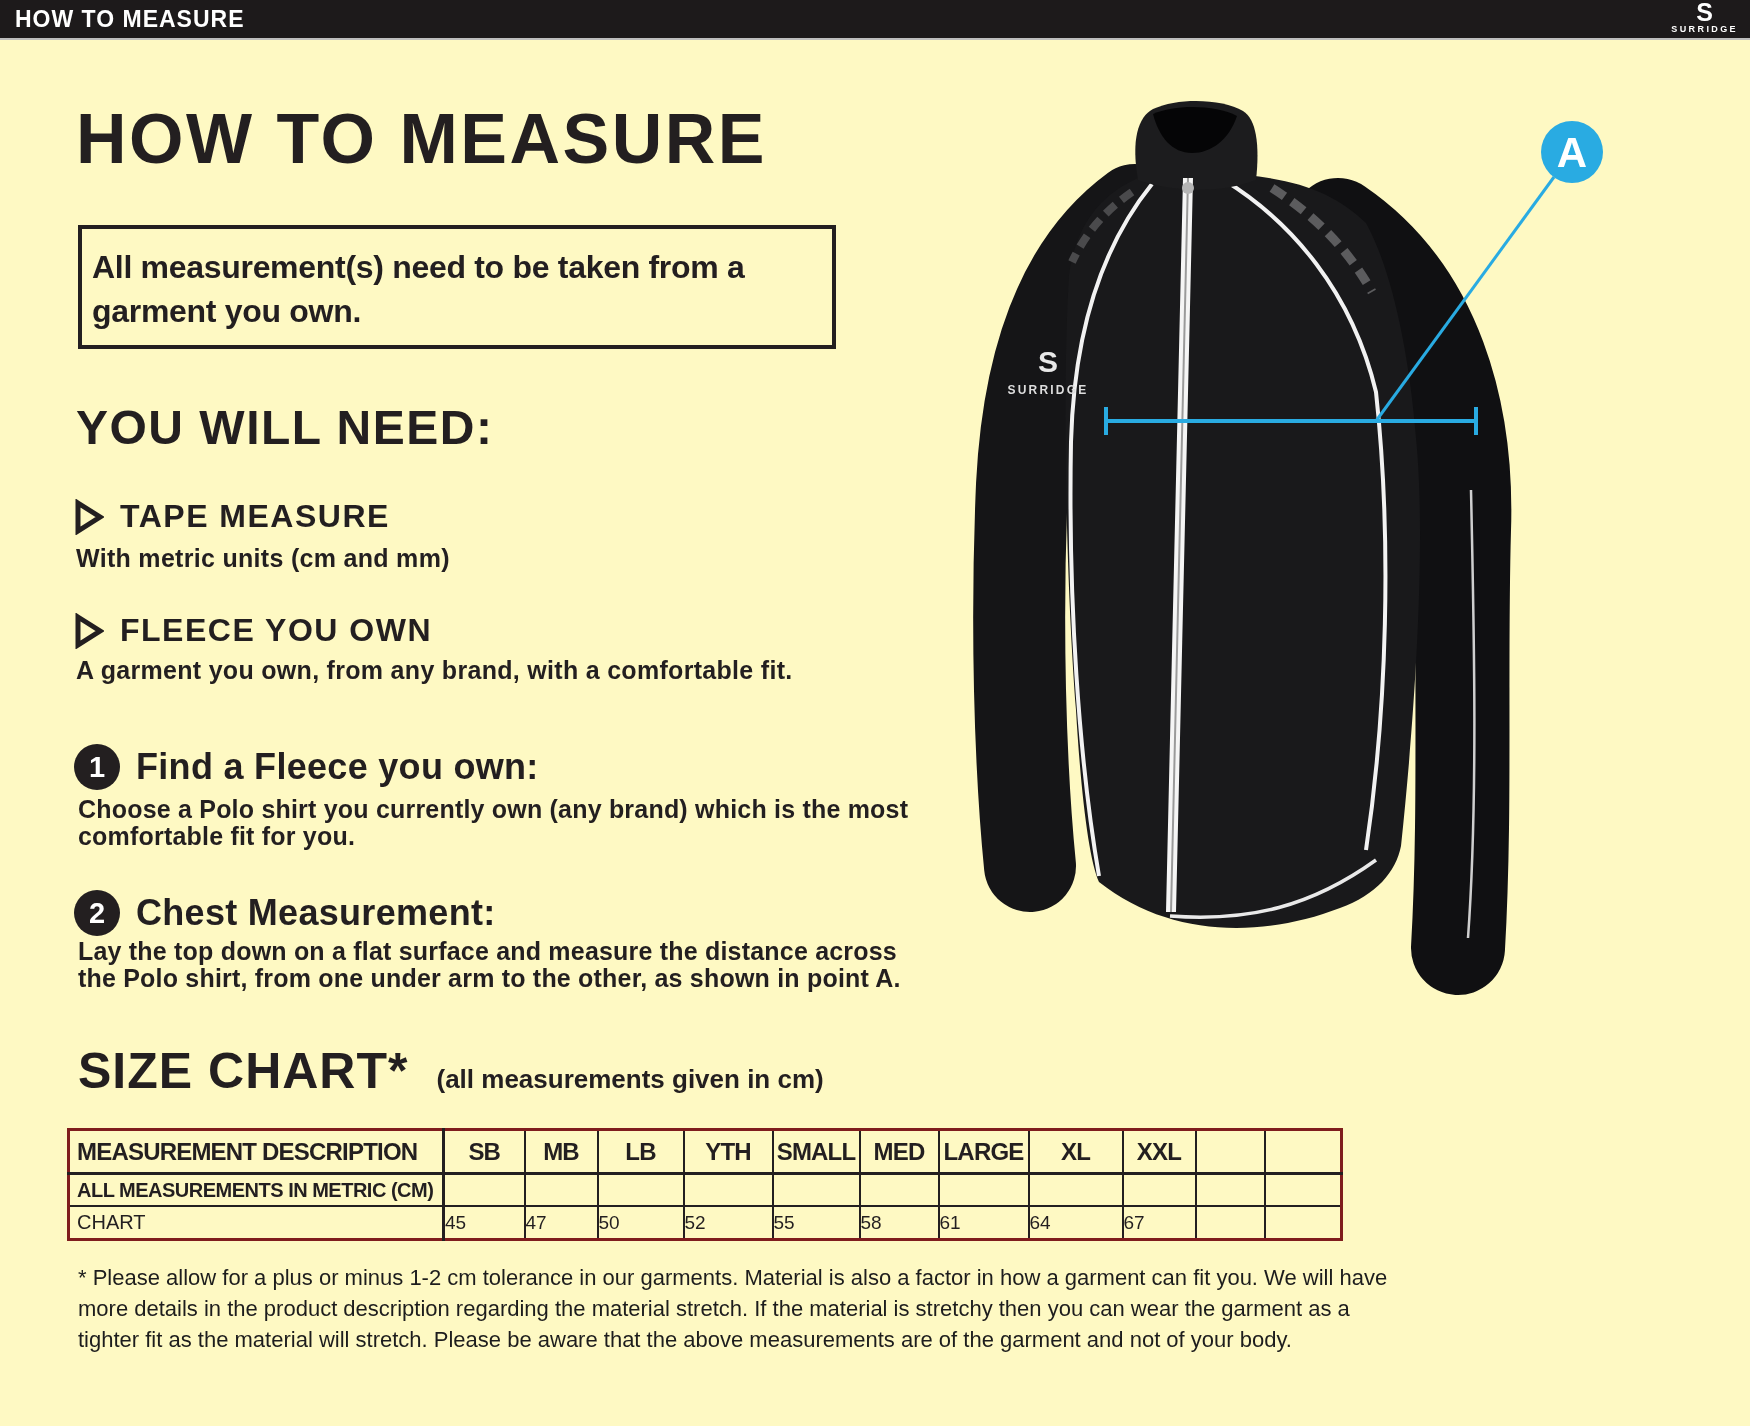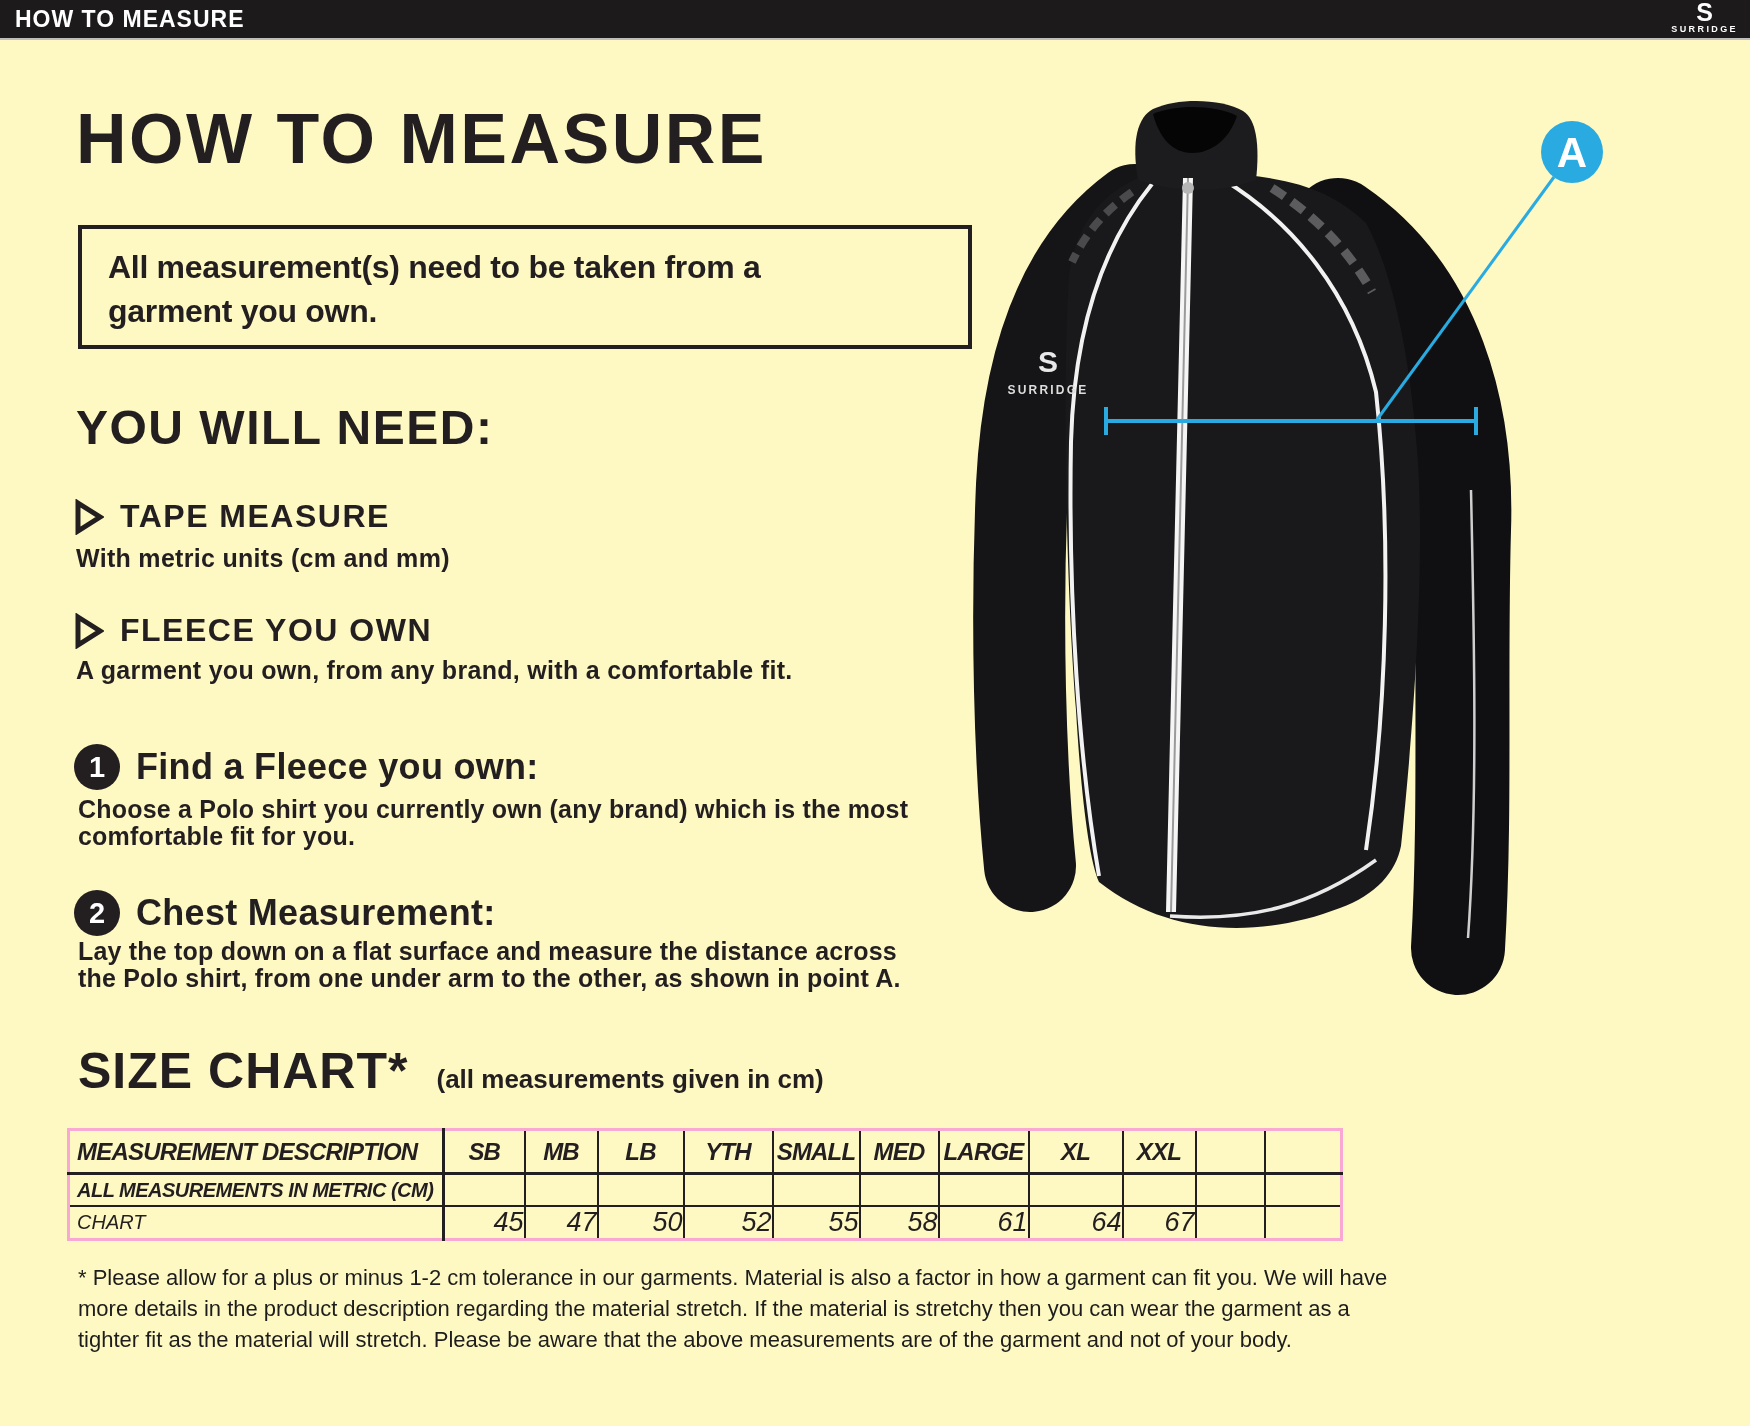--- a/index.html
+++ b/index.html
@@ -10,21 +10,21 @@
 
   
   .topbar { position:absolute; left:0; top:0; width:1750px; height:40px; background:#1d1a1b; border-bottom:2px solid #bdbdbd; box-sizing:border-box; }
   .topbar-title { position:absolute; left:15px; top:0; line-height:38px; color:#ffffff; font-size:23px; font-weight:800; letter-spacing:1px; }
   .topbar-brand { position:absolute; right:12px; top:1px; text-align:center; color:#ffffff; line-height:1; }
   .brand-mark { font-size:25px; font-weight:900; line-height:23px; }
   .brand-word { font-size:9px; font-weight:700; letter-spacing:2.4px; margin-top:1px; }
 
   
   .page-title { position:absolute; left:76px; top:104px; font-size:70px; font-weight:800; letter-spacing:2.5px; line-height:1; }
-  .notice-box { position:absolute; left:78px; top:225px; width:894px; height:124px; border:4px solid #231f20; box-sizing:border-box; padding:16px 26px; }
+  .notice-box { position:absolute; left:78px; top:225px; width:758px; height:124px; border:4px solid #231f20; box-sizing:border-box; padding:16px 10px; }
   .notice-text { font-size:32px; font-weight:800; line-height:44px; white-space:pre-line; letter-spacing:-0.3px; }
 
   .ywn-heading { position:absolute; left:76px; top:400px; font-size:48px; font-weight:800; letter-spacing:1.5px; }
 
   .need-item { position:absolute; left:74px; display:flex; align-items:center; gap:16px; }
   .need-item-title { font-size:32px; font-weight:800; letter-spacing:1.5px; }
   .need-desc { position:absolute; left:76px; font-size:25px; font-weight:700; letter-spacing:0.3px; }
   .need-1 { top:498px;text-align:right; } .need-desc-1 { top:544px; }
   .need-2 { top:612px; } .need-desc-2 { top:656px; }
 
@@ -33,29 +33,29 @@
   .step-circle { width:46px; height:46px; border-radius:50%; background:#231f20; color:#fff; font-size:29px; font-weight:800; display:flex; align-items:center; justify-content:center; }
   .step-title { font-size:36px; font-weight:800; letter-spacing:0.3px; }
   .step-desc { position:absolute; left:78px; font-size:25px; font-weight:700; line-height:27px; white-space:pre-line; letter-spacing:0.2px; }
   .step-desc-1 { top:796px; } .step-desc-2 { top:938px; }
 
   .sc-heading-row { position:absolute; left:78px; top:1042px; display:flex; align-items:baseline; gap:28px; }
   .sc-title { font-size:50px; font-weight:900; letter-spacing:1px; }
   .sc-sub { font-size:26px; font-weight:800; }
 
   
-  .size-table { position:absolute; left:67px; top:1128px; width:1273px; border-collapse:collapse; table-layout:fixed; border:3px solid #f9a8d4;font-style:italic; }
+  .size-table { position:absolute; left:67px; top:1128px; width:1273px; border-collapse:collapse; table-layout:fixed; border:3px solid #7f1d1d; }
   .size-table th, .size-table td { border:2px solid #231f20; padding:0; overflow:hidden; white-space:nowrap; }
   .size-table thead th { height:41px; font-size:24px; font-weight:700; letter-spacing:-0.8px; text-align:center; border-bottom-width:3px; }
   .size-table thead th.first { text-align:left; padding-left:7px; border-right-width:3px; }
   .size-table .r2 td { height:30px; }
   .size-table .r3 td { height:31px; }
   .row-label { font-size:20px; font-weight:700; text-align:left; padding-left:7px !important; letter-spacing:-0.5px; border-right-width:3px !important; }
   .r3 .row-label { font-weight:400; letter-spacing:0; }
-  .cell-val { font-size:27px; font-weight:400; text-align:right; }
+  .cell-val { font-size:19px; font-weight:400; text-align:left; }
 
   .footnote { position:absolute; left:78px; top:1262px; width:1620px; font-size:22px; font-weight:400; line-height:31px; white-space:pre-line; color:#1d1d1d; }
 
   .diagram-svg { position:absolute; left:870px; top:60px; width:880px; height:1000px; }
 </style>
 </head>
 <body>
 
 <div class="canvas">
 

